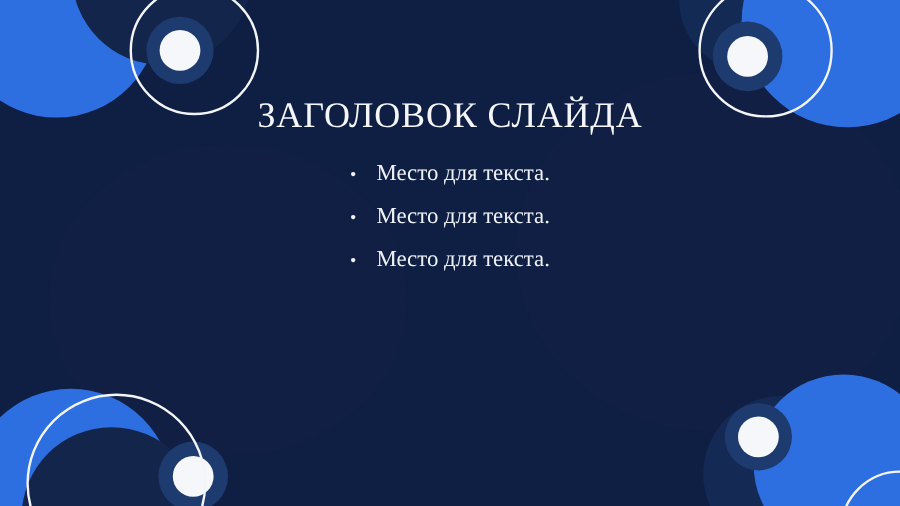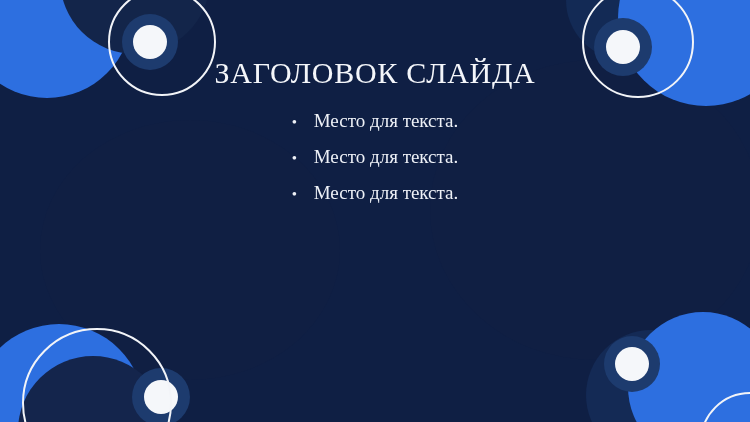--- a/index.html
+++ b/index.html
@@ -87,21 +87,21 @@
     left: 0;
     top: 0;
     width: 750px;
     height: 422px;
     display: flex;
     flex-direction: column;
     align-items: center;
     justify-content: flex-start;
   }
   .title {
-    margin-top: 56px;
+    margin-top: 80px;
     color: #f4f6fa;
     font-size: 30px;
     letter-spacing: 0.7px;
     text-align: center;
     line-height: 1.1;
     white-space: nowrap;
   }
   .bullets {
     margin: 22px 0 0 0;
     padding: 0;

